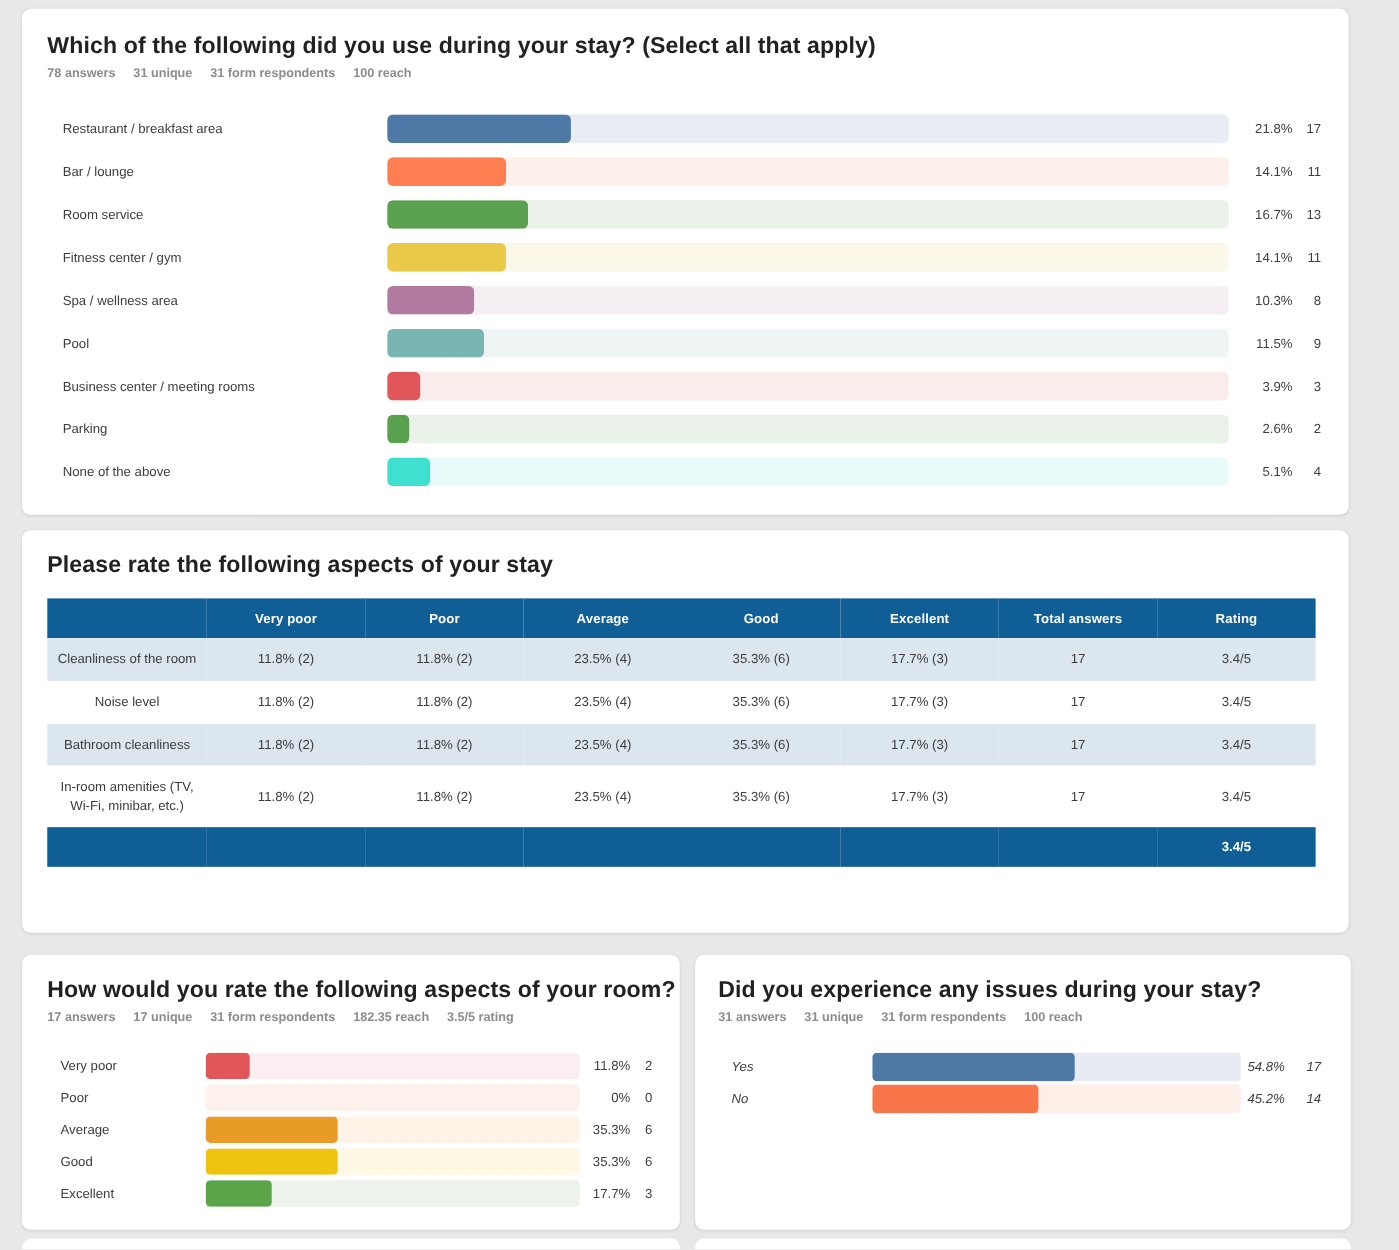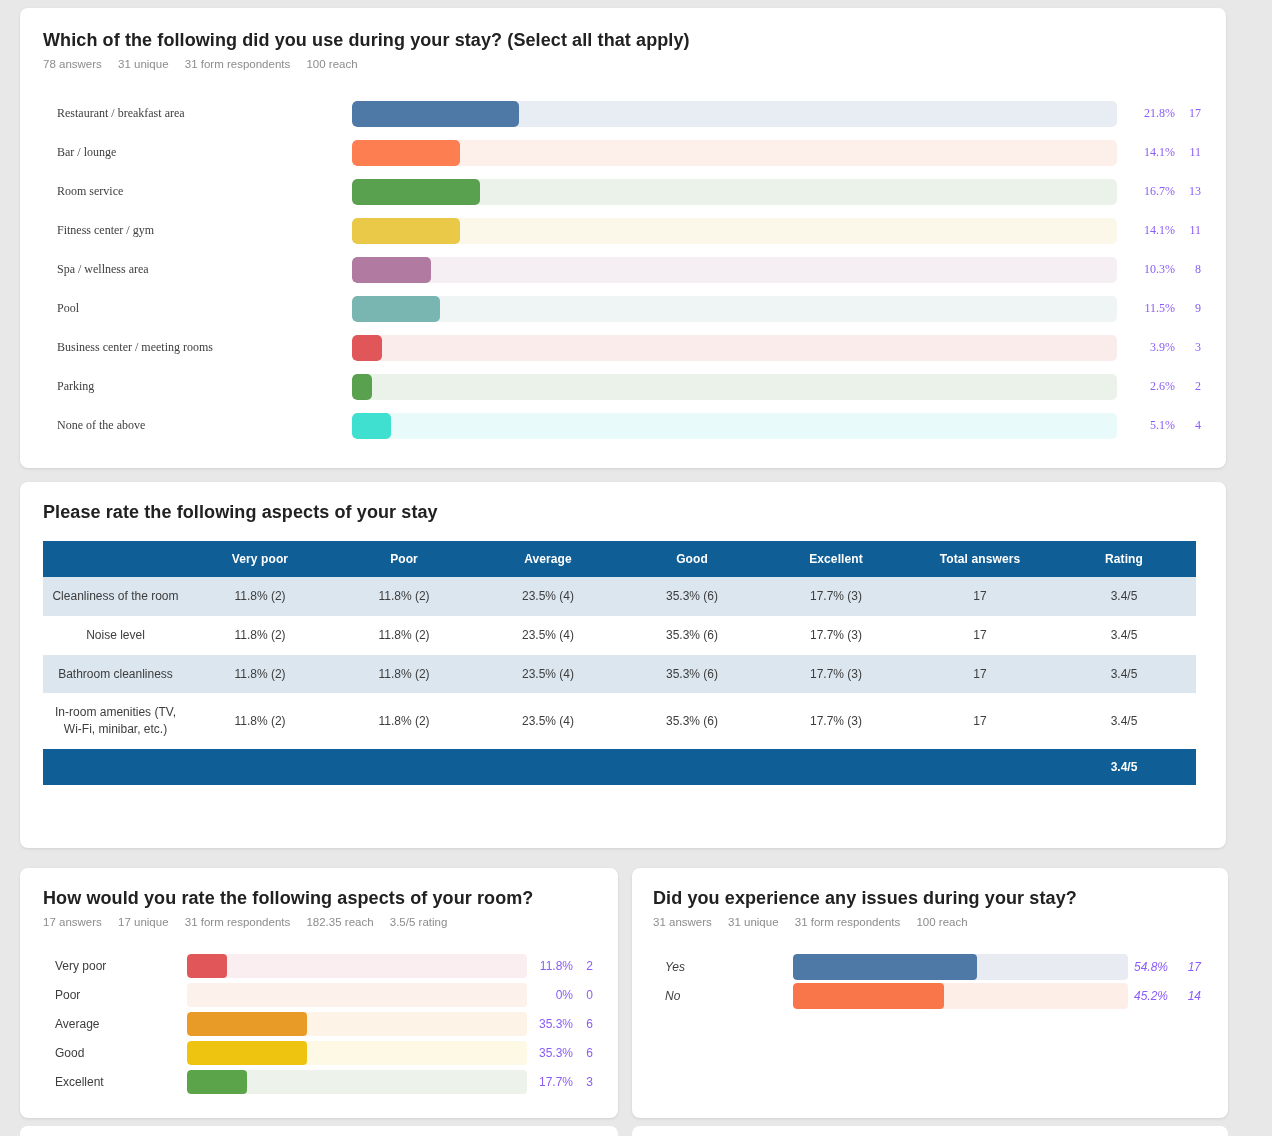--- a/index.html
+++ b/index.html
@@ -17,33 +17,33 @@
     box-shadow:0 1px 3px rgba(0,0,0,0.10);
   }
   #card1 { left:20px; top:8px;   width:1206px; height:460px; padding:22px 0 0 23px; }
   #card2 { left:20px; top:482px; width:1206px; height:366px; padding:20px 0 0 23px; }
   #card3 { left:20px; top:868px; width:598px;  height:250px; padding:20px 0 0 23px; }
   #card4 { left:632px; top:868px; width:596px; height:250px; padding:20px 0 0 21px; }
   .sliver { position:absolute; top:1126px; height:10px; background:#ffffff; border-radius:8px 8px 0 0; }
   #sliver-left  { left:20px;  width:598px; }
   #sliver-right { left:632px; width:596px; }
 
-  .card-title { font-size:18px; font-weight:700; color:#212121; letter-spacing:0.1px; }
-  .card-stats { margin-top:7px; font-size:11.5px; color:#8c8c8c; }
+  .card-title { font-size:21px; font-weight:700; color:#212121; letter-spacing:0.1px; }
+  .card-stats { margin-top:7px; font-size:11.5px; color:#8c8c8c;font-weight:bold; }
   .card-stats .stat { margin-right:13px; }
 
   
   .bar-row { display:flex; align-items:center; }
   .bar-label { font-size:12px; color:#3d3d3d; }
   .bar-track { position:relative; overflow:hidden; }
   .bar-fill  { height:100%; border-radius:5px 5px 5px 5px; }
-  .bar-pct, .bar-count { font-size:12px; color:#8b5cf6; text-align:right; }
-
-  
-  .chart1 { margin-top:24px;font-family:Liberation Serif, serif; }
+  .bar-pct, .bar-count { font-size:12px; color:#404040; text-align:right; }
+
+  
+  .chart1 { margin-top:24px; }
   .chart1 .bar-row   { height:39px; }
   .chart1 .bar-label { width:309px; padding-left:14px; }
   .chart1 .bar-track { width:765px; height:26px; border-radius:5px; }
   .chart1 .bar-pct   { width:58px; }
   .chart1 .bar-count { width:26px; }
 
   
   .chart3 { margin-top:23px; }
   .chart3 .bar-row   { height:29px; }
   .chart3 .bar-label { width:144px; padding-left:12px; }

